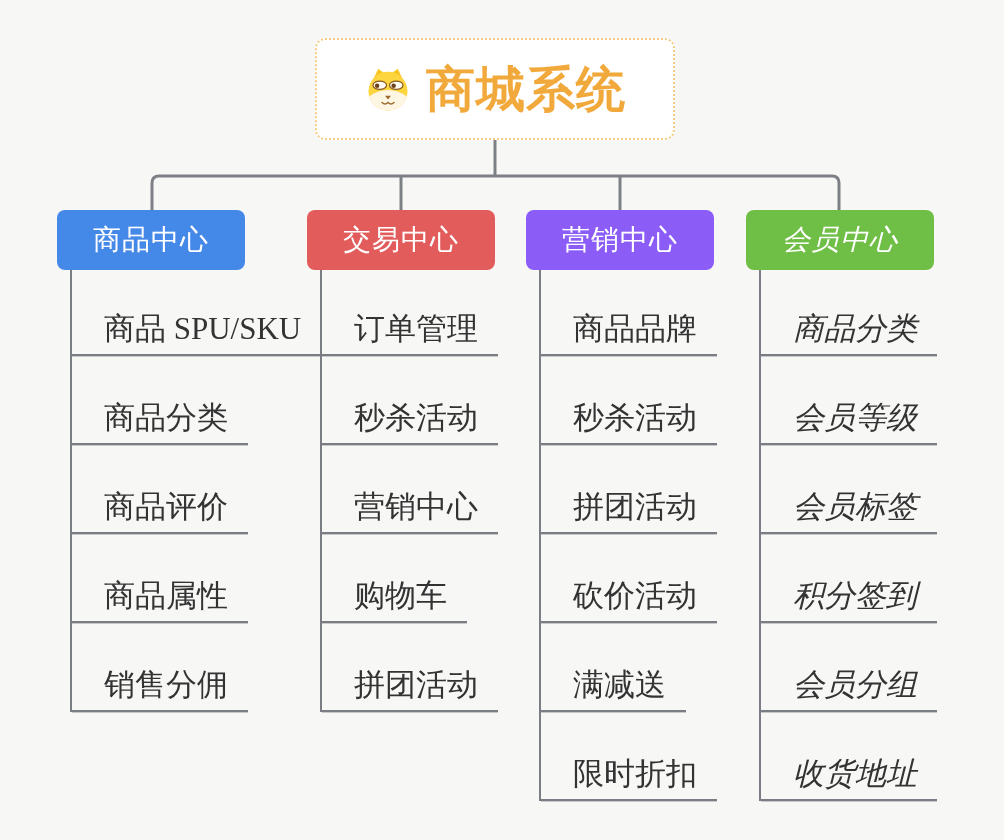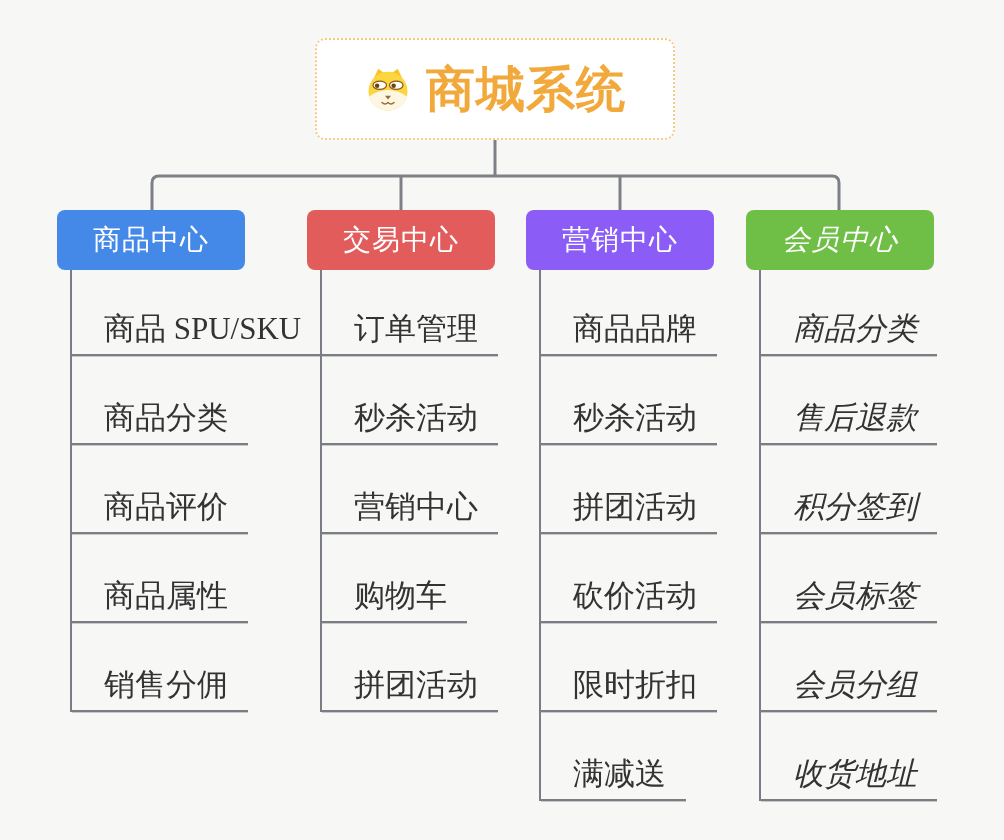--- a/index.html
+++ b/index.html
@@ -138,44 +138,44 @@
     <div class="leaf">
       <span class="leaf-label">秒杀活动</span>
       </div>
     <div class="leaf">
       <span class="leaf-label">拼团活动</span>
       </div>
     <div class="leaf">
       <span class="leaf-label">砍价活动</span>
       </div>
     <div class="leaf">
-      <span class="leaf-label">限时折扣</span>
+      <span class="leaf-label">满减送</span>
       </div>
     <div class="leaf">
-      <span class="leaf-label">满减送</span>
+      <span class="leaf-label">限时折扣</span>
       </div>
   </div>
 </div>
 
 <div class="branch b3">
   <div class="branch-header" style="background: rgb(111, 190, 69);">
     <span>会员中心</span>
   </div>
   <div class="branch-body">
     <div class="leaf">
       <span class="leaf-label">商品分类</span>
       </div>
     <div class="leaf">
-      <span class="leaf-label">售后退款</span>
+      <span class="leaf-label">会员等级</span>
+      </div>
+    <div class="leaf">
+      <span class="leaf-label">会员标签</span>
       </div>
     <div class="leaf">
       <span class="leaf-label">积分签到</span>
-      </div>
-    <div class="leaf">
-      <span class="leaf-label">会员标签</span>
       </div>
     <div class="leaf">
       <span class="leaf-label">会员分组</span>
       </div>
     <div class="leaf">
       <span class="leaf-label">收货地址</span>
       </div>
   </div>
 </div>
 

